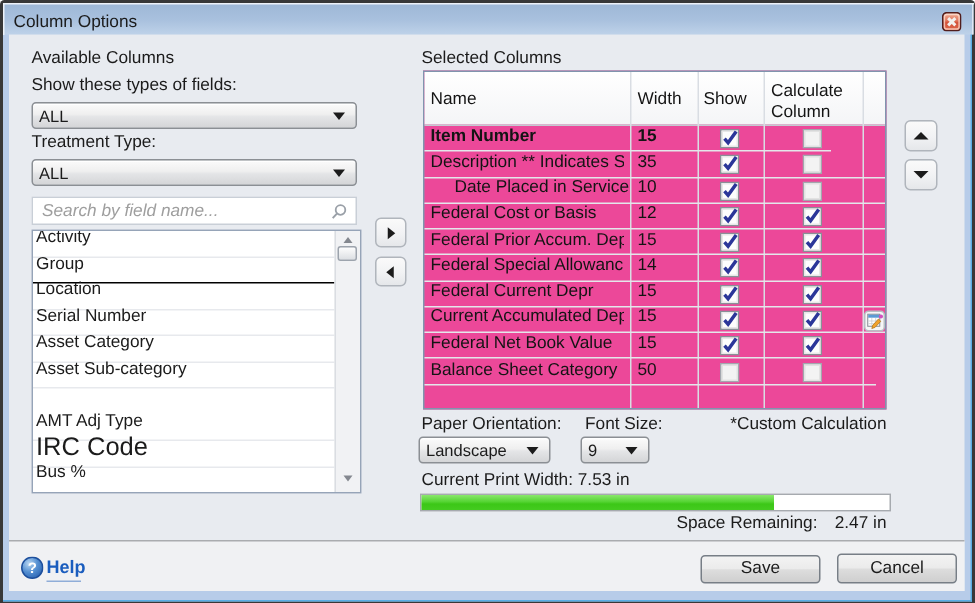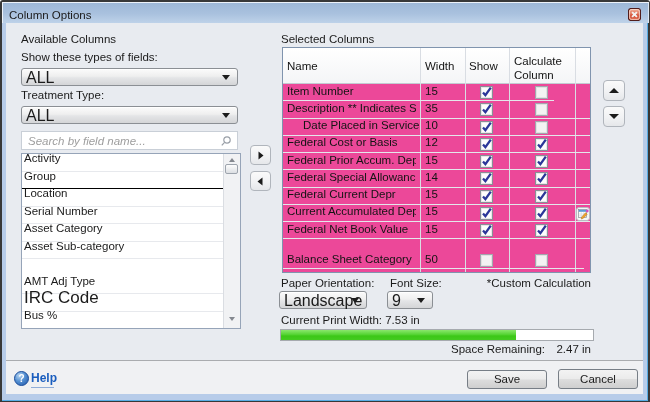--- a/index.html
+++ b/index.html
@@ -8,21 +8,21 @@
   .abs{position:absolute;}
   #blueframe{left:2px;top:2px;width:646px;height:399px;background:#b7cce9;border-right:1px solid #58ade4;border-bottom:1px solid #58ade4;box-sizing:border-box;}
   #titlebar{left:2px;top:2px;width:647px;height:21px;background:linear-gradient(180deg,#9db7d6 0%,#a9c1de 55%,#bed2e9 100%);box-shadow:inset 1px 1px 0 #edf2f9, inset -1px 0 0 #dde7f3;}
   #titletext{left:9px;top:9px;font-size:11.5px;color:#1b1b1b;}
   #content{left:6px;top:23px;width:637px;height:371px;background:#e8ebf0;}
   #footer{left:6px;top:360px;width:637px;height:34px;background:#f0f1f3;border-top:1px solid #aaacaf;box-sizing:border-box;}
   .lbl{font-size:11.5px;color:#1b1b1b;line-height:12px;white-space:nowrap;}
   .combo{box-sizing:border-box;border:1px solid #8b8f94;border-radius:3px;
      background:linear-gradient(180deg,#fbfbfb 0%,#efefef 45%,#e4e5e7 55%,#d4d5d7 100%);
      box-shadow:inset 0 1px 0 #ffffff;}
-  .combo .ct{position:absolute;left:4px;top:3px;font-size:16px;color:#1b1b1b;line-height:12px;}
+  .combo .ct{position:absolute;left:4px;top:3px;font-size:11px;color:#1b1b1b;line-height:12px;}
   .combo .arr{position:absolute;right:7px;top:50%;margin-top:-2px;width:0;height:0;
      border-left:4px solid transparent;border-right:4px solid transparent;border-top:5px solid #1c1c1c;}
   .btn{box-sizing:border-box;border:1px solid #777e86;border-radius:3px;
      background:linear-gradient(180deg,#f3f3f3 0%,#ebebeb 48%,#dddddd 52%,#cfcfcf 100%);
      font-size:11.5px;color:#1b1b1b;text-align:center;white-space:nowrap;}
   .btn2{box-sizing:border-box;border:1px solid #b0b5bc;border-radius:4px;
      background:linear-gradient(180deg,#fafafa 0%,#f1f2f4 55%,#e5e7ea 100%);}
   .tcell{position:absolute;font-size:11.5px;color:#141414;line-height:12px;white-space:nowrap;overflow:hidden;}
   .vline{position:absolute;width:1px;background:#d9dde3;}
 </style>
@@ -126,21 +126,21 @@
     <div class="tcell" style="left:142px;top:12px;">Width</div>
     <div class="tcell" style="left:186px;top:12px;">Show</div>
     <div class="tcell" style="left:231px;top:7px;">Calculate</div>
     <div class="tcell" style="left:231px;top:21px;">Column</div>
 
     <div class="vline" style="left:137px;top:0;height:224px;"></div>
     <div class="vline" style="left:182px;top:0;height:224px;"></div>
     <div class="vline" style="left:226px;top:0;height:224px;"></div>
     <div class="vline" style="left:292px;top:0;height:224px;"></div>
     <div id="rows">
-        <div style="position:absolute;left:0;width:271px;top:36px;height:17.25px;">
+        <div style="position:absolute;left:0;width:271px;top:36px;height:17.25px;font-weight:bold;">
           <div style="position:absolute;left:0;right:0;bottom:0;height:1px;background:#e4e7eb;"></div>
           <div class="tcell" style="left:4px;top:0.5px;width:129px;">Item Number</div>
           <div class="tcell" style="left:142px;top:0.5px;">15</div>
           <svg style="position:absolute;left:197px;top:2px;" width="13" height="13" viewBox="0 0 13 13">
             <rect x="0.5" y="0.5" width="12" height="12" fill="#f4f4f4" stroke="#8a8f97"></rect>
             <rect x="1.5" y="1.5" width="10" height="10" fill="#fdfdfd" stroke="#e8e8e8"></rect>
             <path d="M3 6.4 L5.4 9.2 L10.8 1.6" fill="none" stroke="#2b3699" stroke-width="2.3"></path>
           </svg>
           <svg style="position:absolute;left:252px;top:2px;" width="13" height="13" viewBox="0 0 13 13">
             <rect x="0.5" y="0.5" width="12" height="12" fill="#f0f0f0" stroke="#a3a7ae"></rect>
@@ -267,21 +267,21 @@
             <rect x="0.5" y="0.5" width="12" height="12" fill="#f4f4f4" stroke="#8a8f97"></rect>
             <rect x="1.5" y="1.5" width="10" height="10" fill="#fdfdfd" stroke="#e8e8e8"></rect>
             <path d="M3 6.4 L5.4 9.2 L10.8 1.6" fill="none" stroke="#2b3699" stroke-width="2.3"></path>
           </svg>
           <svg style="position:absolute;left:252px;top:2px;" width="13" height="13" viewBox="0 0 13 13">
             <rect x="0.5" y="0.5" width="12" height="12" fill="#f4f4f4" stroke="#8a8f97"></rect>
             <rect x="1.5" y="1.5" width="10" height="10" fill="#fdfdfd" stroke="#e8e8e8"></rect>
             <path d="M3 6.4 L5.4 9.2 L10.8 1.6" fill="none" stroke="#2b3699" stroke-width="2.3"></path>
           </svg>
         </div>
-        <div style="position:absolute;left:0;width:301px;top:204px;height:17.25px;">
+        <div style="position:absolute;left:0;width:301px;top:192px;height:17.25px;">
           <div style="position:absolute;left:0;right:0;bottom:0;height:1px;background:#e4e7eb;"></div>
           <div class="tcell" style="left:4px;top:0.5px;width:129px;">Balance Sheet Category</div>
           <div class="tcell" style="left:142px;top:0.5px;">50</div>
           <svg style="position:absolute;left:197px;top:2px;" width="13" height="13" viewBox="0 0 13 13">
             <rect x="0.5" y="0.5" width="12" height="12" fill="#f0f0f0" stroke="#a3a7ae"></rect>
             <rect x="1.5" y="1.5" width="10" height="10" fill="#f3f3f3" stroke="#e2e2e2"></rect>
           </svg>
           <svg style="position:absolute;left:252px;top:2px;" width="13" height="13" viewBox="0 0 13 13">
             <rect x="0.5" y="0.5" width="12" height="12" fill="#f0f0f0" stroke="#a3a7ae"></rect>
             <rect x="1.5" y="1.5" width="10" height="10" fill="#f3f3f3" stroke="#e2e2e2"></rect>

